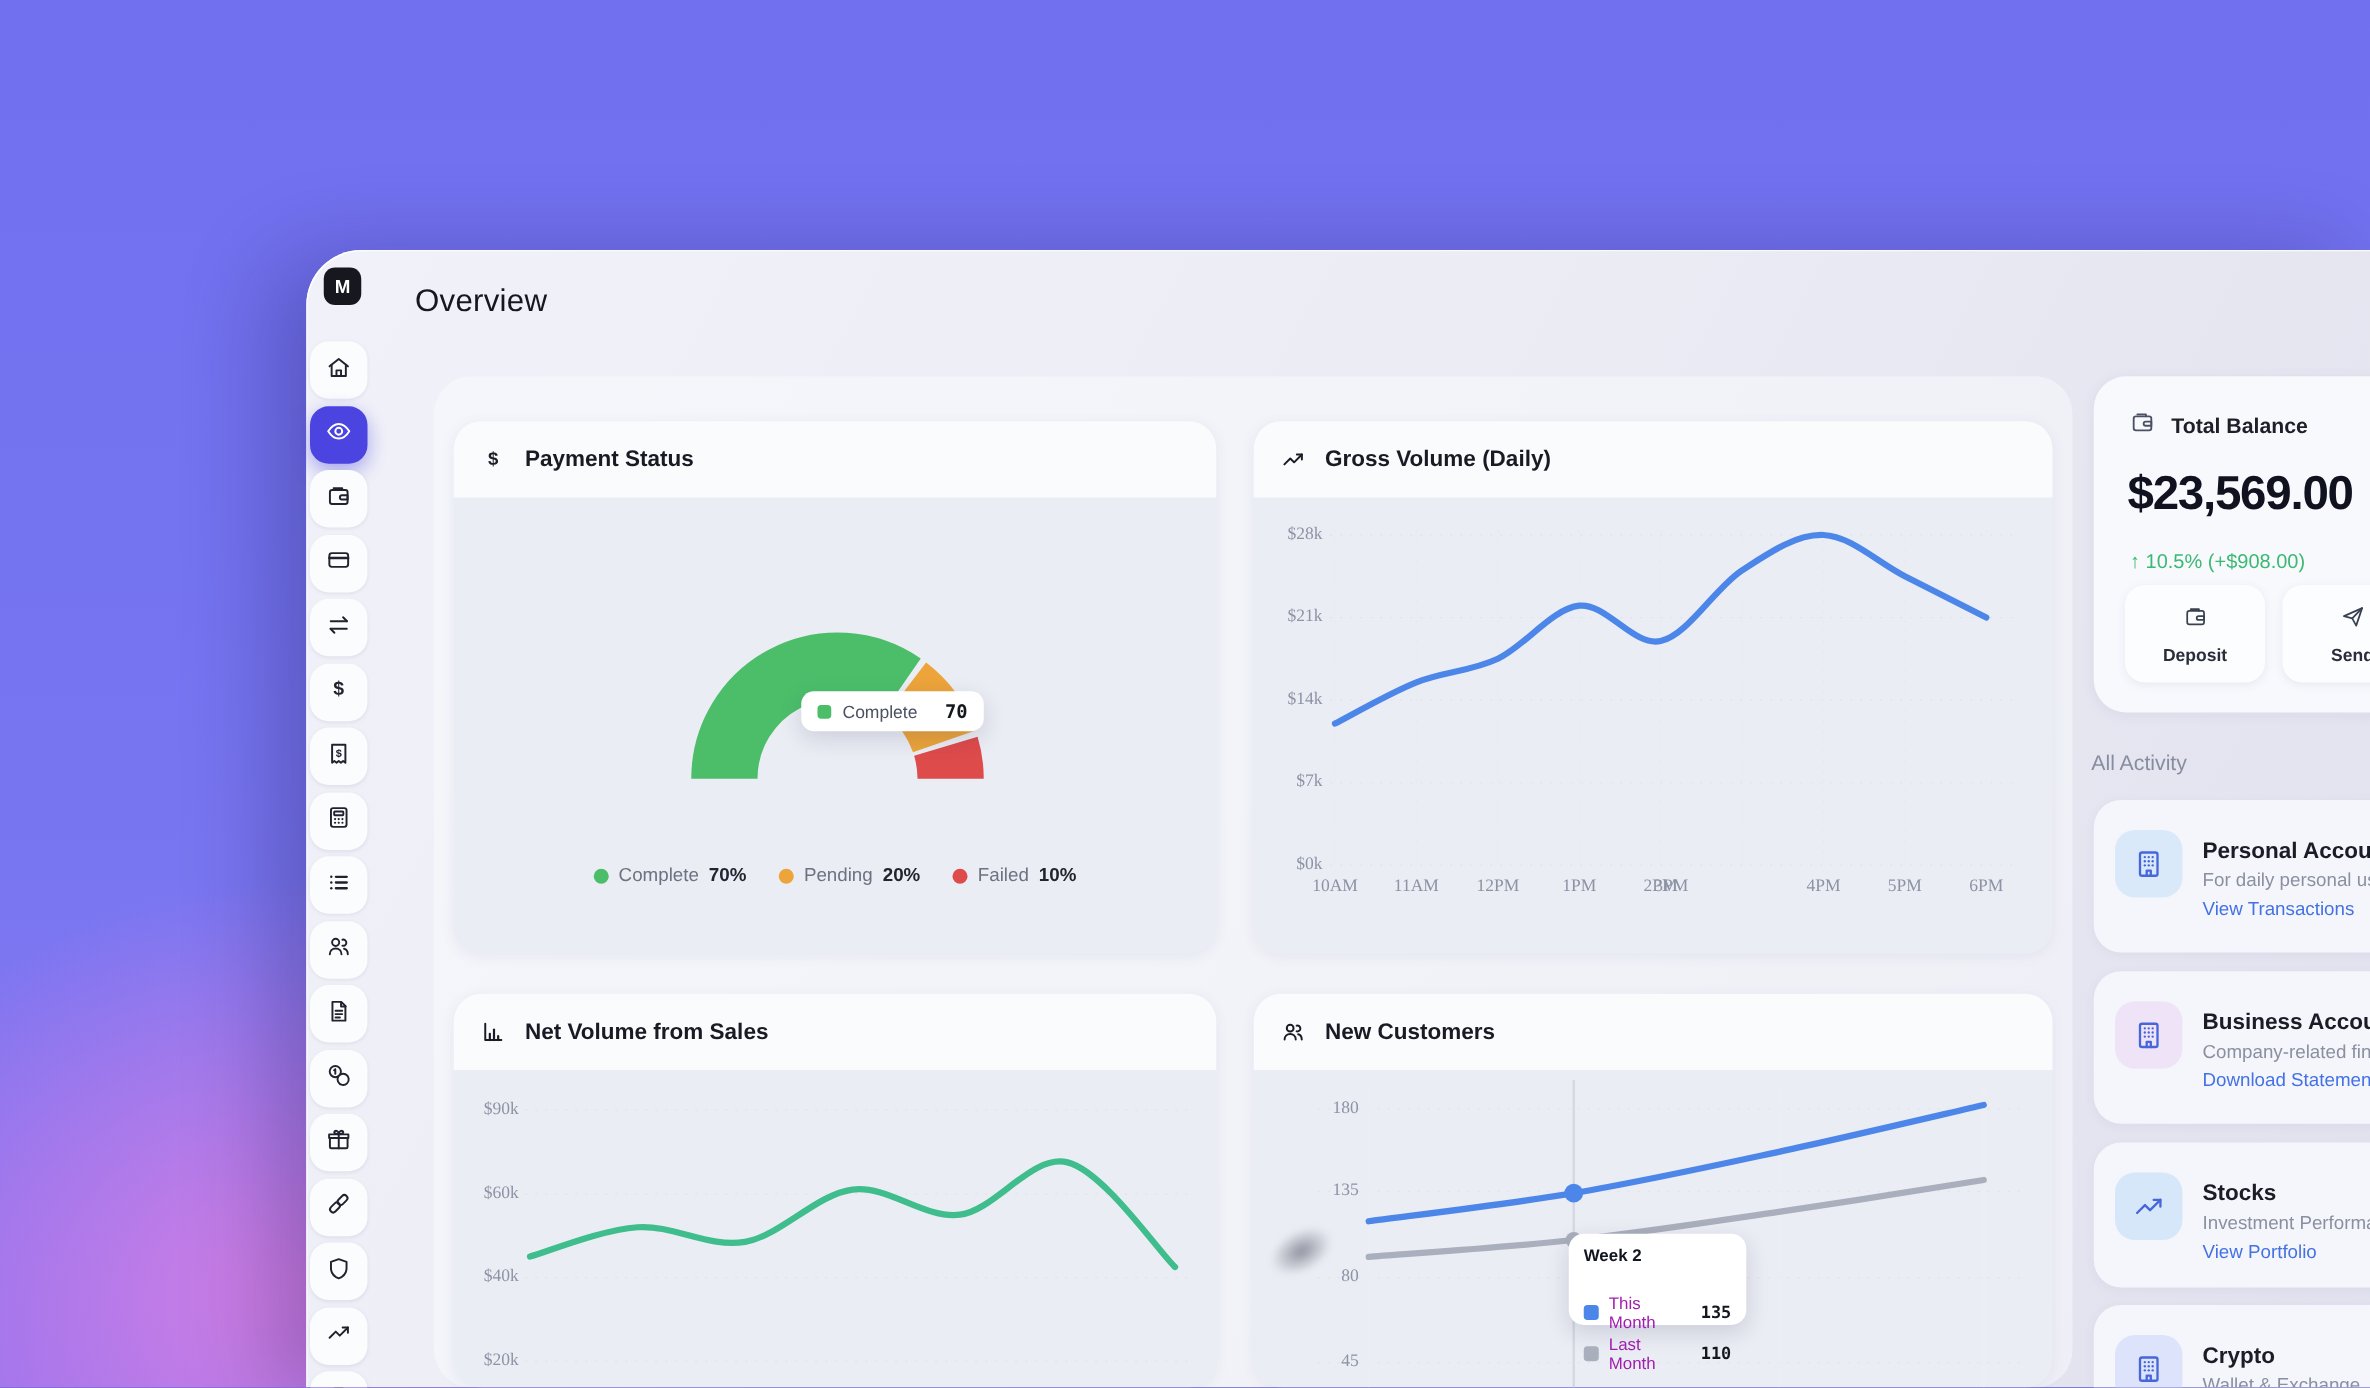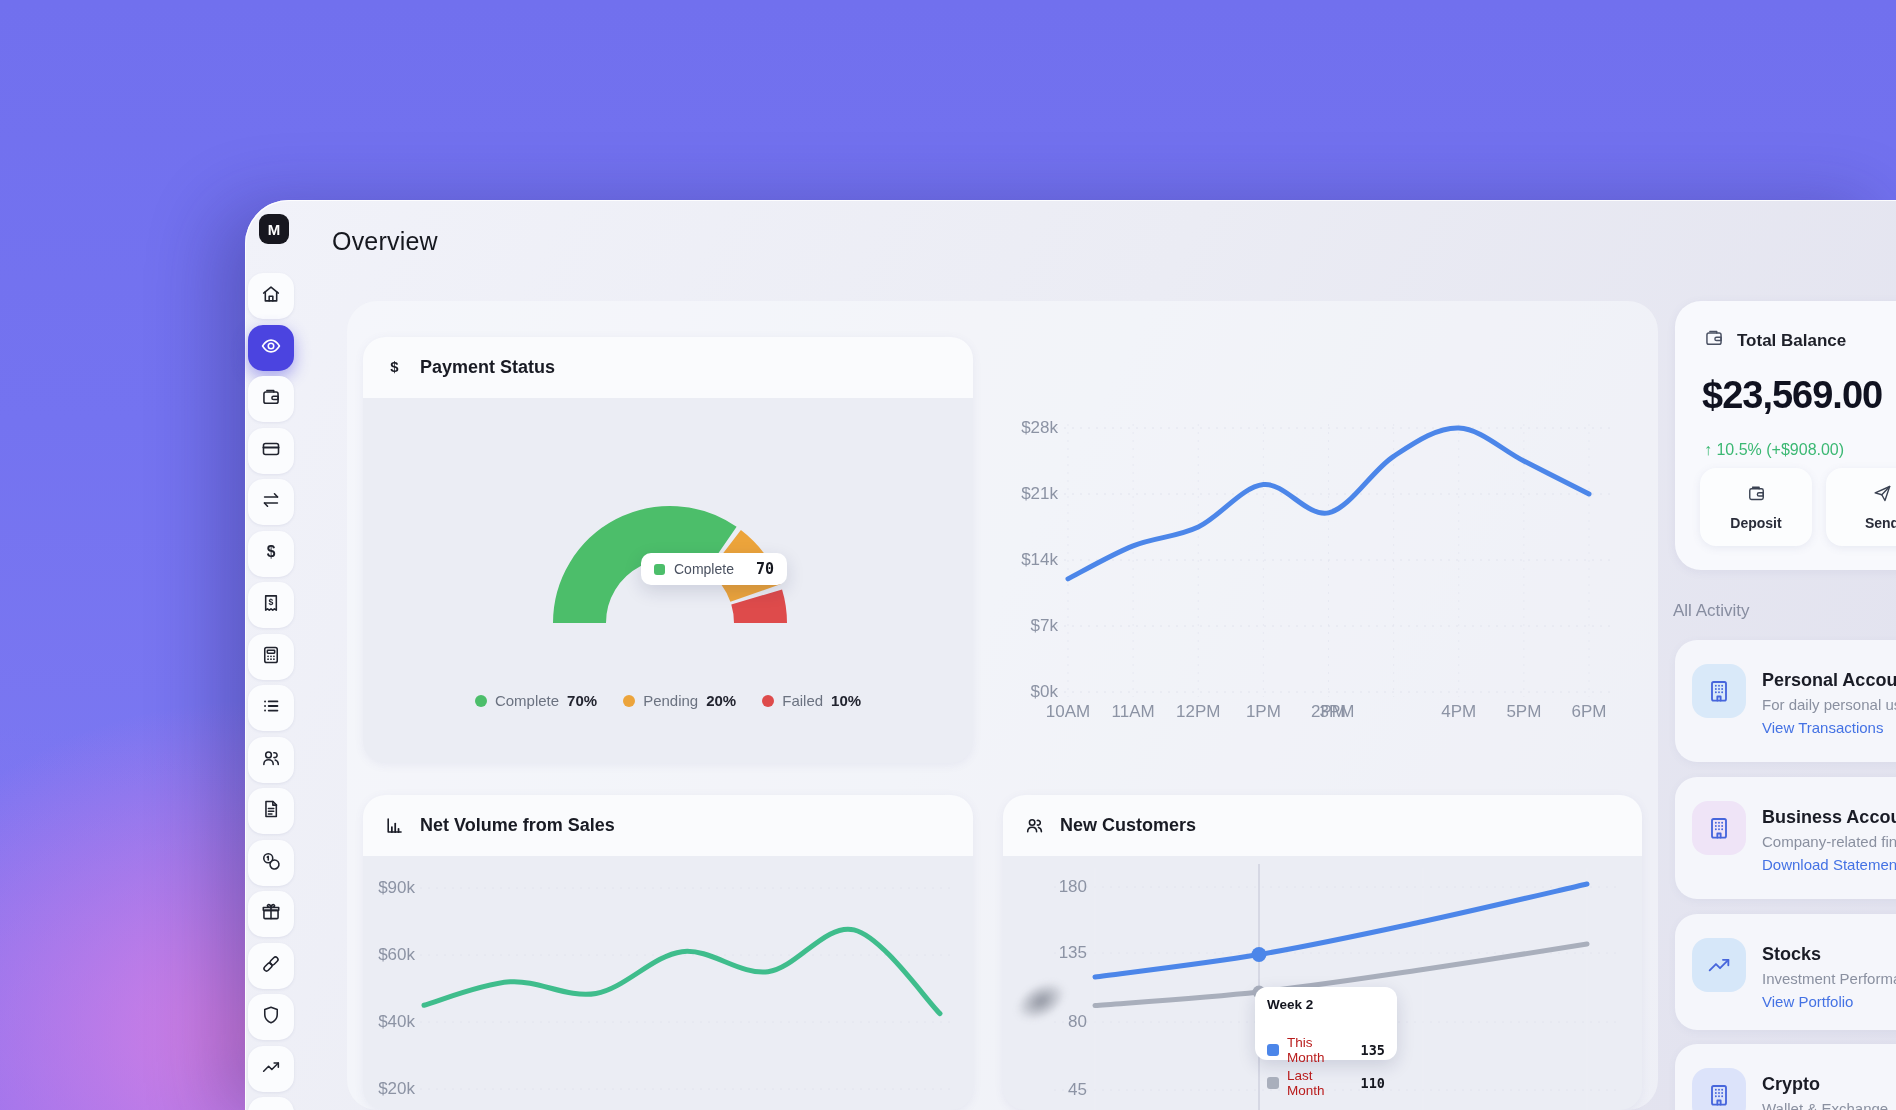--- a/index.html
+++ b/index.html
@@ -23,38 +23,38 @@
     display:flex;align-items:center;justify-content:center;color:#fff;font-weight:700;font-size:15px;cursor:pointer;}
   .page-title{position:absolute;left:332px;top:227px;font-size:25px;font-weight:400;color:#16181F;letter-spacing:.2px;}
   .sb-btn{position:absolute;left:248px;width:46px;height:46px;border-radius:15px;background:#FBFCFE;
     display:flex;align-items:center;justify-content:center;box-shadow:0 1px 3px rgba(80,85,140,.10);cursor:pointer;}
   .sb-btn.active{background:#4B44E0;box-shadow:0 6px 16px rgba(75,68,224,.45);}
   .card{position:absolute;background:#EBEDF4;border-radius:22px;box-shadow:0 2px 10px rgba(90,95,150,.08);}
   .card-header{position:absolute;left:0;top:0;right:0;height:61px;background:#FAFBFD;border-radius:22px 22px 0 0;
     display:flex;align-items:center;padding:0 20px;gap:15px;}
   .card-title{font-size:18px;font-weight:700;color:#191B24;}
   .hicon{display:flex;align-items:center;justify-content:center;width:22px;height:22px;}
-  .tick{position:absolute;font-size:17px;color:#8C93A4;white-space:nowrap;}
+  .tick{position:absolute;font-size:14px;color:#8C93A4;white-space:nowrap;font-family:Liberation Serif, serif;}
   .ytick{width:50px;text-align:right;transform:translateY(-50%);}
   .xtick{transform:translateX(-50%);text-align:right;}
   .legend{position:absolute;left:363px;top:692px;width:610px;display:flex;justify-content:center;gap:26px;align-items:center;}
   .lg-item{display:flex;align-items:center;gap:8px;font-size:15px;}
   .lg-dot{width:12px;height:12px;border-radius:6px;}
   .lg-label{color:#6B7280;}
   .lg-val{font-weight:700;color:#22242F;}
   .tip{position:absolute;background:#fff;border-radius:10px;box-shadow:0 6px 18px rgba(30,35,80,.15);}
   #pay-tip{left:641px;top:553px;width:146px;height:32px;display:flex;align-items:center;padding:0 13px;gap:9px;box-sizing:border-box;}
   .tip-sq{width:11px;height:11px;border-radius:3px;flex:none;}
   #pay-tip .tip-label{font-size:14px;color:#4A5160;}
   #pay-tip .tip-val{margin-left:auto;font-family:"DejaVu Sans Mono",monospace;font-weight:700;font-size:15px;color:#15171F;}
   #cust-tip{left:1255px;top:987px;width:142px;height:73px;border-radius:12px;padding:10px 12px;box-sizing:border-box;}
   #cust-tip .tip-title{font-size:13.5px;font-weight:700;color:#12141E;margin-bottom:23px;}
   .tip-row{display:flex;align-items:center;gap:8px;font-size:13.5px;margin-top:3px;}
   .tip-row .r-sq{width:12px;height:12px;border-radius:3px;flex:none;}
-  .tip-row .r-label{color:#b91c1c;}
+  .tip-row .r-label{color:#a21caf;}
   .tip-row .r-val{font-family:"DejaVu Sans Mono",monospace;font-weight:700;color:#15171F;}
   .panel{position:absolute;left:1675px;top:301px;width:260px;height:269px;background:#F8F9FD;border-radius:26px;box-shadow:0 2px 10px rgba(90,95,150,.08);}
   .bal-label{position:absolute;left:1737px;top:331px;font-size:17px;font-weight:600;color:#1E2029;}
   .bal-amount{position:absolute;left:1702px;top:374px;font-size:38px;font-weight:700;color:#101220;letter-spacing:-1px;white-space:nowrap;}
   .bal-delta{position:absolute;left:1704px;top:441px;font-size:16px;color:#3BB873;white-space:nowrap;}
   .btn{position:absolute;top:468px;width:112px;height:78px;background:#FCFDFE;border-radius:16px;
     box-shadow:0 2px 8px rgba(90,95,150,.10);display:flex;flex-direction:column;align-items:center;justify-content:center;gap:7px;cursor:pointer;}
   .btn-label{font-size:14px;font-weight:600;color:#2A2D3A;}
   .act-heading{position:absolute;left:1673px;top:601px;font-size:17px;color:#878DA0;}
   .act-card{position:absolute;left:1675px;width:260px;background:#F5F6FB;border-radius:22px;box-shadow:0 2px 8px rgba(90,95,150,.06);}
@@ -85,20 +85,31 @@
     <div class="card-header">
       <span class="hicon" id="hicon-0">
           <svg width="21" height="21" viewBox="0 0 24 24" fill="none" stroke="#1A1C26" style="color:#1A1C26" stroke-width="1.8" stroke-linecap="round" stroke-linejoin="round">
             <text x="12" y="17.2" text-anchor="middle" font-size="17" font-weight="600" fill="currentColor" stroke="none" font-family="Liberation Sans, sans-serif">$</text>
           </svg>
         </span>
       <span class="card-title">Payment Status</span>
     </div>
   </div>
 
+  <div class="card" style="left:1003px;top:337px;width:639px;height:426px;">
+    <div class="card-header">
+      <span class="hicon" id="hicon-1">
+          <svg width="21" height="21" viewBox="0 0 24 24" fill="none" stroke="#1A1C26" style="color:#1A1C26" stroke-width="1.8" stroke-linecap="round" stroke-linejoin="round">
+            <path d="M4 16.6 L9.4 11.2 L12.9 14.7 L20 7.6"></path>
+            <path d="M15.4 7.6 H20 V12.2"></path>
+          </svg>
+        </span>
+      <span class="card-title">Gross Volume (Daily)</span>
+    </div>
+  </div>
 
   <div class="card" style="left:1003px;top:795px;width:639px;height:315px;">
     <div class="card-header">
       <span class="hicon" id="hicon-3">
           <svg width="21" height="21" viewBox="0 0 24 24" fill="none" stroke="#1A1C26" style="color:#1A1C26" stroke-width="1.8" stroke-linecap="round" stroke-linejoin="round">
             <circle cx="9.3" cy="8.6" r="3.1"></circle>
             <path d="M4.2 19 C4.2 15.7 6.6 13.9 9.3 13.9 C12 13.9 14.4 15.7 14.4 19"></path>
             <path d="M15.2 6.3 A2.7 2.7 0 1 1 15.2 11.5"></path>
             <path d="M16.6 14.2 C18.9 14.8 19.9 16.6 19.9 19"></path>
           </svg>

